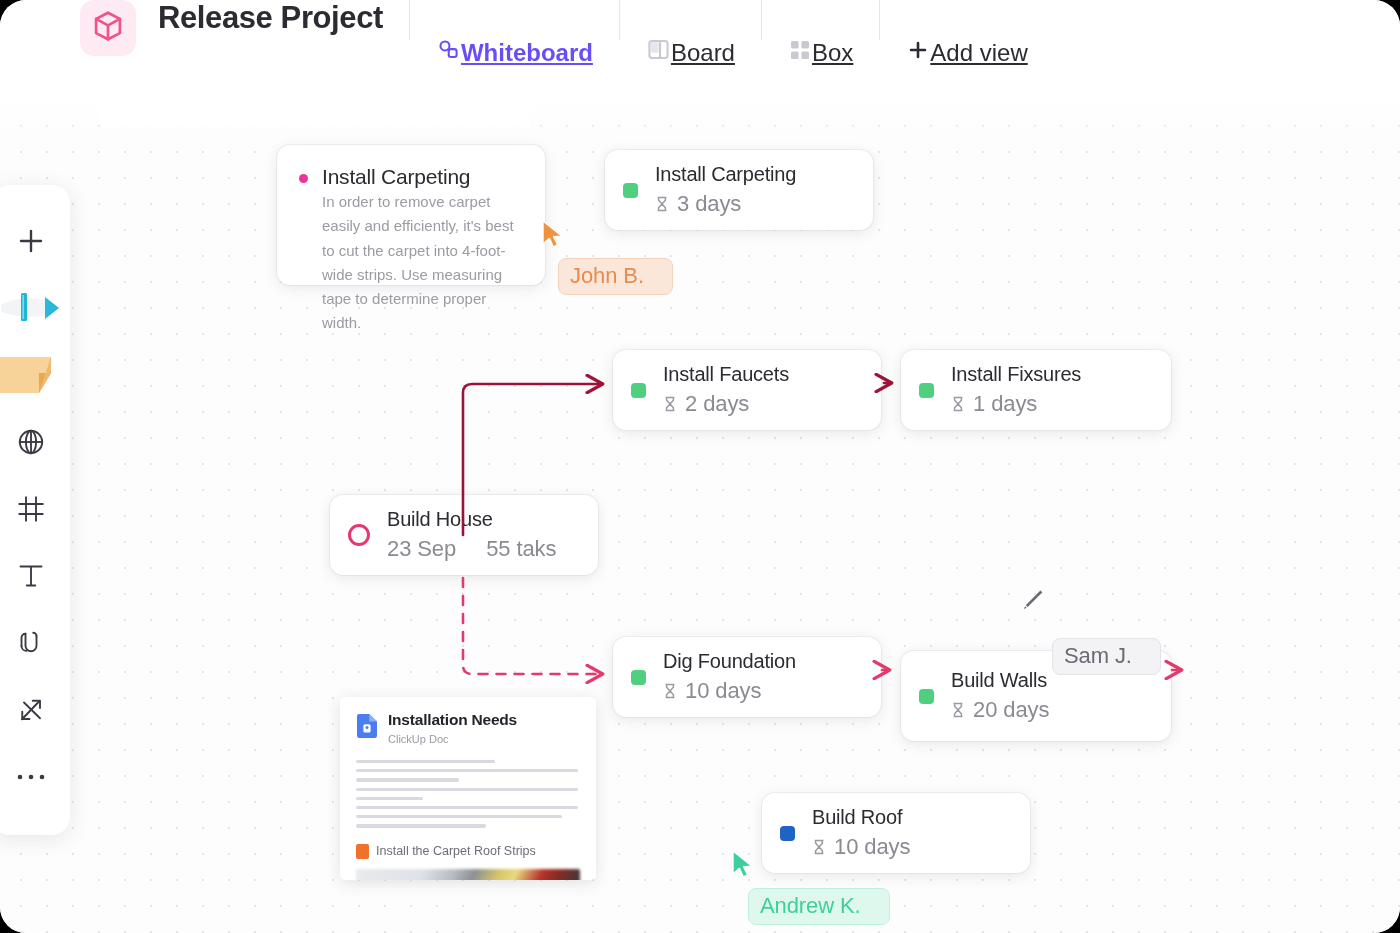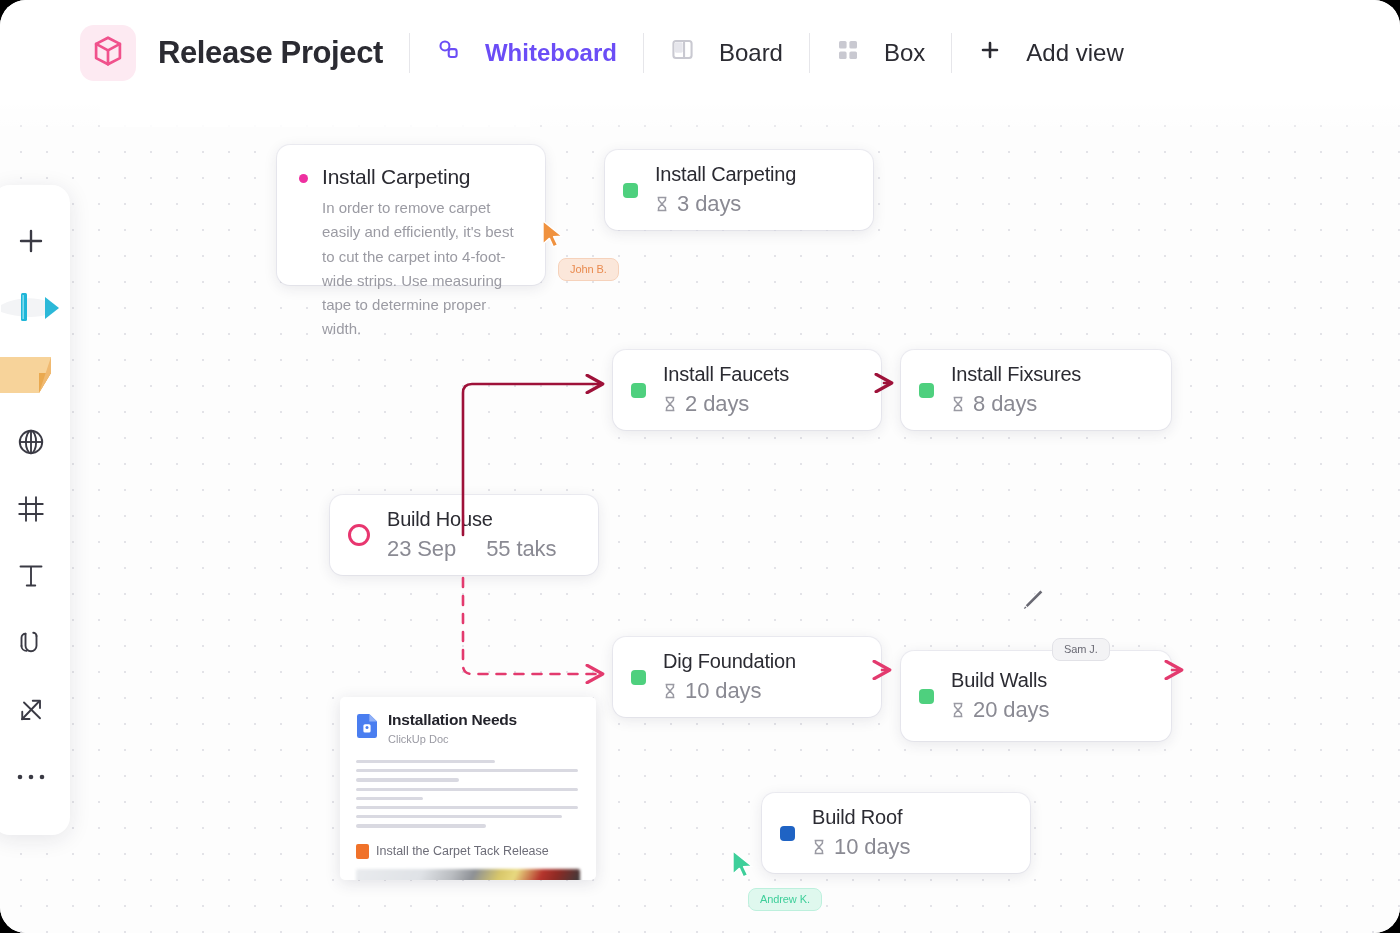--- a/index.html
+++ b/index.html
@@ -15,21 +15,21 @@
     background: #ffffff;
     border-radius: 26px;
     overflow: hidden;
   }
 
   
   .header {
     position: absolute; top: 0; left: 0;
     width: 1400px; height: 105px;
     background: #ffffff;
-    display: flex; align-items: center;
+    display: flex; 
     padding-left: 80px;
     z-index: 40;
   }
   .logo-tile {
     width: 56px; height: 56px;
     border-radius: 14px;
     background: #fdeaf2;
     display: flex; align-items: center; justify-content: center;
     flex: 0 0 auto;
   }
@@ -41,25 +41,26 @@
     letter-spacing: -0.4px;
     white-space: nowrap;
   }
   .hdr-divider {
     width: 1px; height: 40px;
     background: #e6e6ea;
     margin: 0 26px;
     flex: 0 0 auto;
   }
   .tab {
-    display: flex; align-items: center; gap: 24px;
+    display: flex; align-items: center; gap: 0;
     font-size: 24px;
     color: #2b2b32;
     white-space: nowrap;
     cursor: pointer;
+    text-decoration: underline;
   }
   .tab.active { color: #6b4df6; font-weight: 600; }
   .tab .tlabel { line-height: 1; }
   .tab.addview { font-weight: 400; }
 
   
   .canvas {
     position: absolute;
     top: 105px; left: 0;
     width: 1400px; height: 828px;
@@ -150,21 +151,21 @@
   .note-card { padding: 20px 22px 20px 22px; }
   .note-head { display: flex; align-items: flex-start; gap: 14px; }
   .dot-pink {
     width: 9px; height: 9px; border-radius: 50%;
     background: #ee30a0; flex: 0 0 auto; margin-top: 9px;
   }
   .note-title {
     font-size: 21px; color: #2b2b32; letter-spacing: -0.2px;
   }
   .note-body {
-    margin-top: 7px; margin-left: 23px;
+    margin-top: 1px; margin-left: 23px;
     font-size: 15px;
     line-height: 1.62;
     color: #9b9ba3;
     max-width: 218px;
     filter: blur(.22px);
   }
 
   
   .doc-card {
     position: absolute;
@@ -195,23 +196,23 @@
       linear-gradient(115deg, #e9ebee 0%, #dfe2e6 26%, #b9bcc0 38%, #8d9095 46%,
                       #d8c76a 56%, #e8d97f 62%, #b6342c 72%, #8d2a24 78%,
                       #3a3a3c 88%, #2b2b2d 100%);
       filter: blur(1.6px);
   }
 
   
   .cursor-wrap { position: absolute; z-index: 25; }
   .cur-label {
     position: absolute;
-    padding: 4px 11px 5px 11px;
+    padding: 4px 28px 5px 11px;
     border-radius: 8px;
-    font-size: 11px;
+    font-size: 22px;
     letter-spacing: -.1px;
     white-space: nowrap;
     filter: blur(.3px);
   }
   .lbl-john { background: #fbe7da; color: #e98a4e; border: 1.5px solid #f6d2bb; }
   .lbl-sam  { background: #f3f3f5; color: #6a6a74; border: 1.5px solid #e2e2e7; margin-top: 11px; }
   .lbl-andrew { background: #dff8ee; color: #3ecf9a; border: 1.5px solid #bdf0dd; }
 
   svg.conn { position: absolute; left: 0; top: 0; overflow: visible; z-index: 5; }
 </style>
@@ -344,21 +345,21 @@
     </div>
 
     <div class="card task-card" style="left:901px; top:245px; width:270px; height:80px;">
       <span class="sq" style="background:#4ed07e"></span>
       <span class="tc-body">
         <span class="tc-title">Install Fixsures</span>
         <span class="tc-meta">
           <svg width="14" height="16" viewBox="0 0 14 16" fill="none" stroke="#9a9aa3" stroke-width="1.5">
             <path d="M2.6 1.6h8.8M2.6 14.4h8.8M3.6 1.6v2.6L7 8l-3.4 3.8v2.6M10.4 1.6v2.6L7 8l3.4 3.8v2.6"></path>
           </svg>
-          <span>8 days</span>
+          <span>1 days</span>
         </span>
       </span>
     </div>
 
     <div class="card task-card" style="left:330px; top:390px; width:268px; height:80px;">
       <span class="ring"></span>
       <span class="tc-body">
         <span class="tc-title">Build House</span>
         <span class="tc-meta">
           <span>23 Sep</span>
@@ -427,21 +428,21 @@
         <div class="dl" style="width:99%"></div>
         <div class="dl" style="width:46%"></div>
         <div class="dl" style="width:99%"></div>
         <div class="dl" style="width:30%"></div>
         <div class="dl" style="width:99%"></div>
         <div class="dl" style="width:92%"></div>
         <div class="dl" style="width:58%"></div>
       </div>
       <div class="doc-sec">
         <span class="doc-sec-ico"></span>
-        <span class="doc-sec-t">Install the Carpet Tack Release</span>
+        <span class="doc-sec-t">Install the Carpet Roof Strips</span>
       </div>
       <div class="doc-photo"></div>
     </div>
 
     <div class="cursor-wrap" style="left:540px; top:115px;">
       <svg width="26" height="30" viewBox="0 0 26 30">
         <path d="M3 1 L3 24 L9.4 18.4 L13.4 27 L17.6 25 L13.6 16.6 L22 16.2 Z" fill="#f0923f" stroke="#ffffff" stroke-width="1.4" stroke-linejoin="round"></path>
       </svg>
       <span class="cur-label lbl-john" style="left:18px; top:38px;">John B.</span>
     </div>

